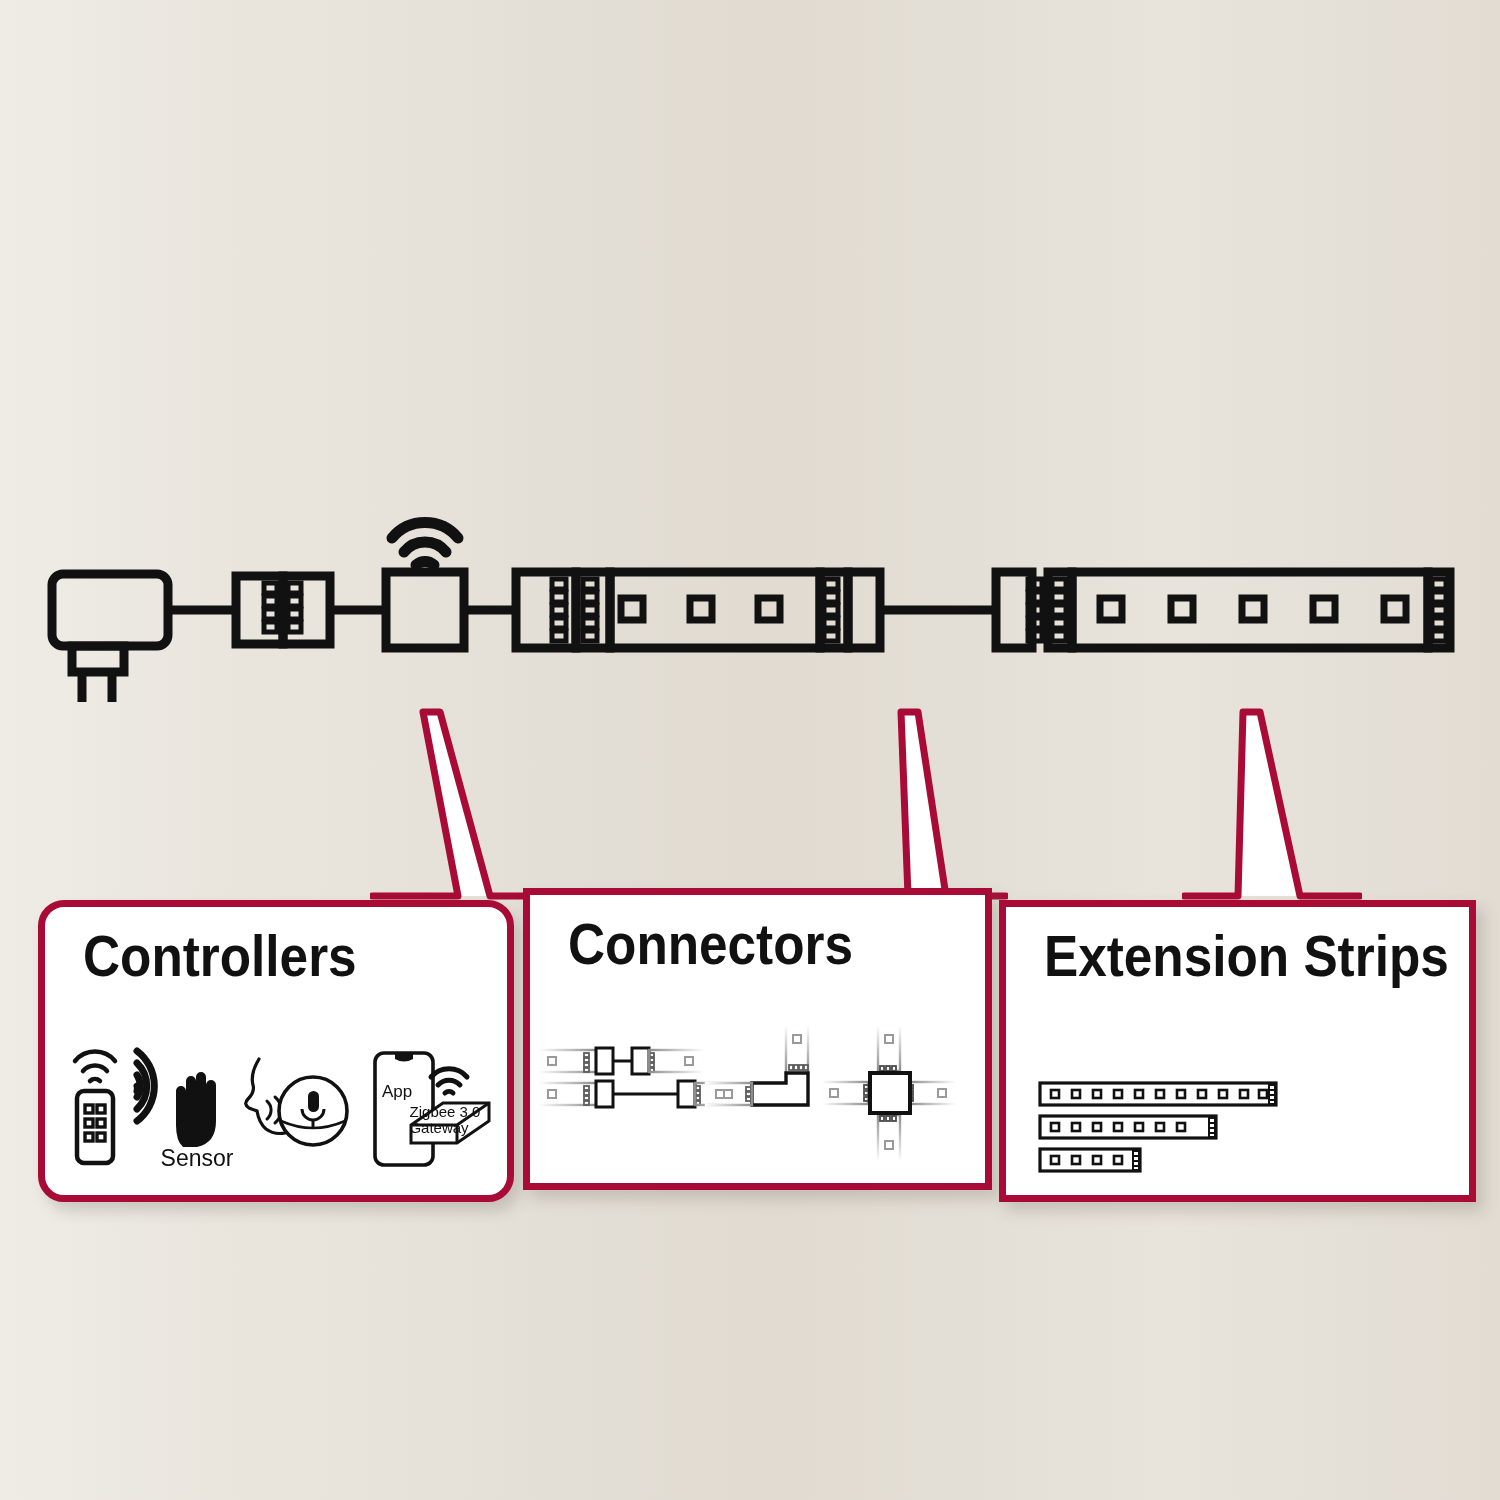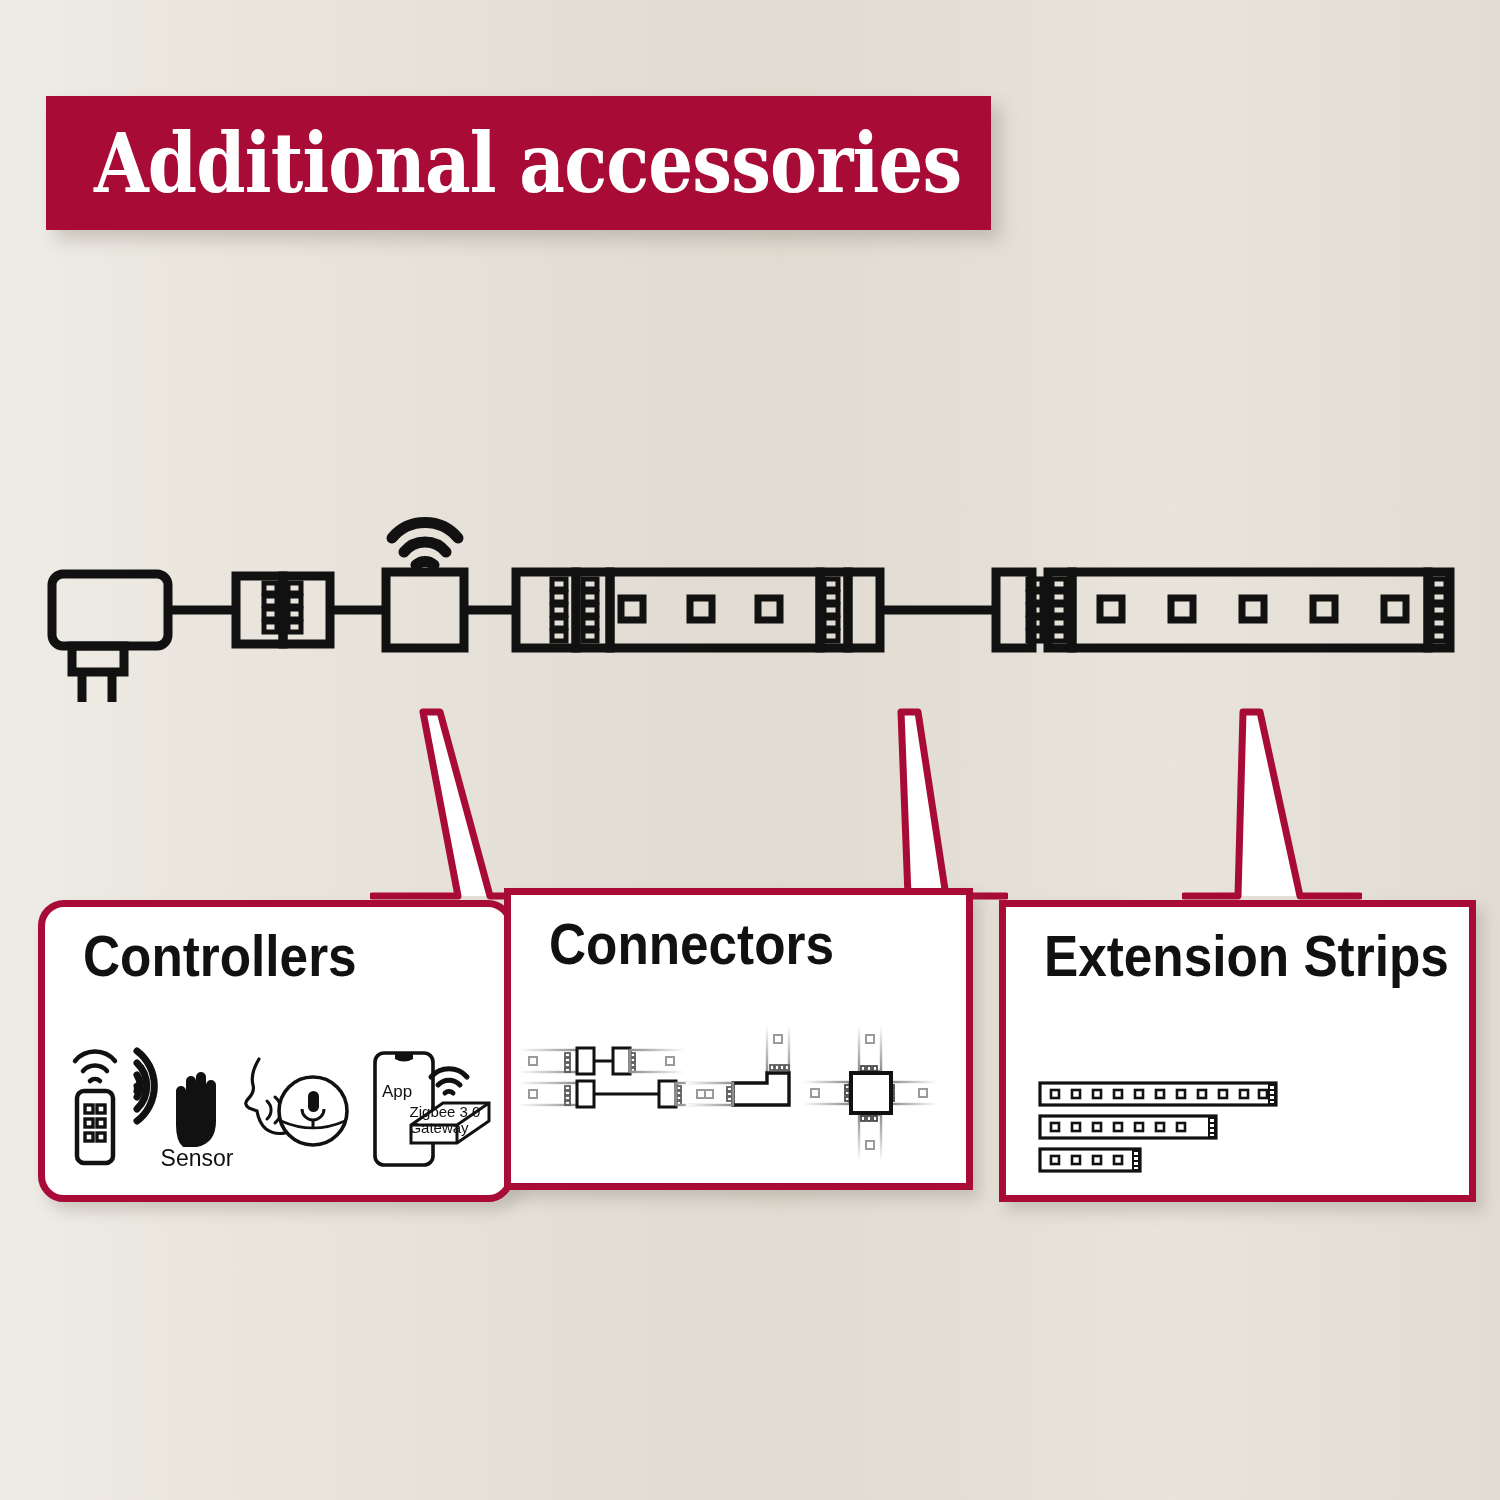--- a/index.html
+++ b/index.html
@@ -59,34 +59,31 @@
     color:#111111;
     transform:scaleX(.90);
     transform-origin:left top;
     white-space:nowrap;
     line-height:1.05;
   }
   .callout .c-body{
     position:absolute;left:0;right:0;top:122px;bottom:8px;
   }
   #box-controllers{left:38px;top:900px;width:462px;height:288px;border-radius:26px;}
-  #box-connectors{left:504px;top:888px;width:455px;height:288px;}
+  #box-connectors{left:523px;top:888px;width:455px;height:288px;}
   #box-extension{left:999px;top:888px;width:463px;height:288px;margin-top:12px;}
   .pointer{position:absolute;pointer-events:none;}
   .svgfill{display:block;}
   .lbl{font-family:"Liberation Sans", sans-serif;font-weight:400;}
 </style>
 </head>
 <body>
 
 <div id="stage">
 
-  <div class="banner">
-    <div class="banner-text">Additional accessories</div>
-  </div>
 
   <svg id="chain" width="1500" height="240" viewBox="0 0 1500 240" style="position:absolute;left:0;top:480px;">
     <g fill="none" stroke="#111111" stroke-width="9" stroke-linecap="butt">
 
       <line x1="168" y1="130" x2="236" y2="130"></line>
       <line x1="330" y1="130" x2="386" y2="130"></line>
       <line x1="464" y1="130" x2="516" y2="130"></line>
       <line x1="880" y1="130" x2="996" y2="130"></line>
     </g>
 

